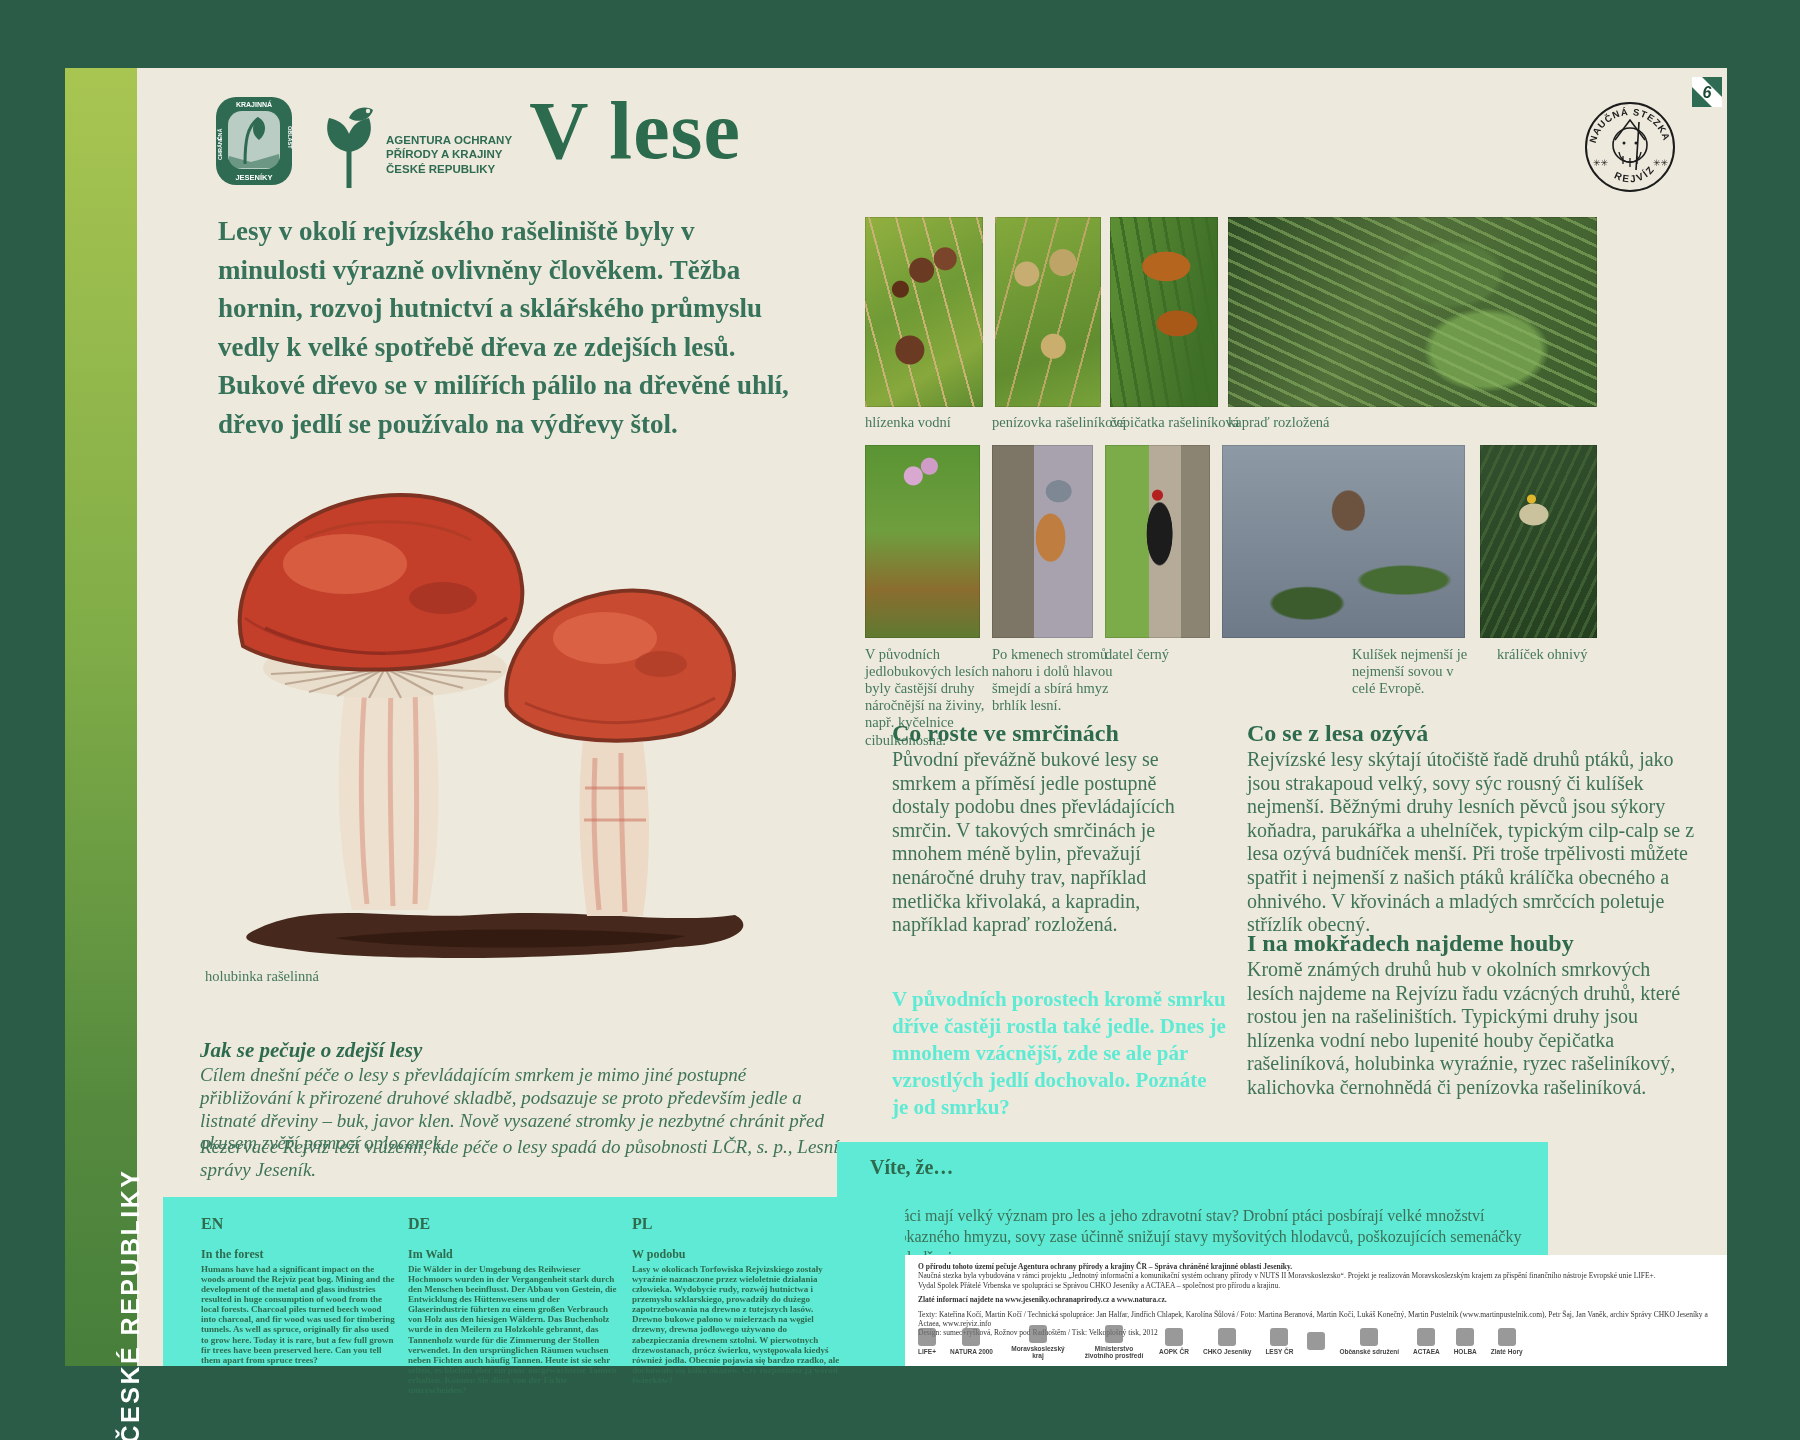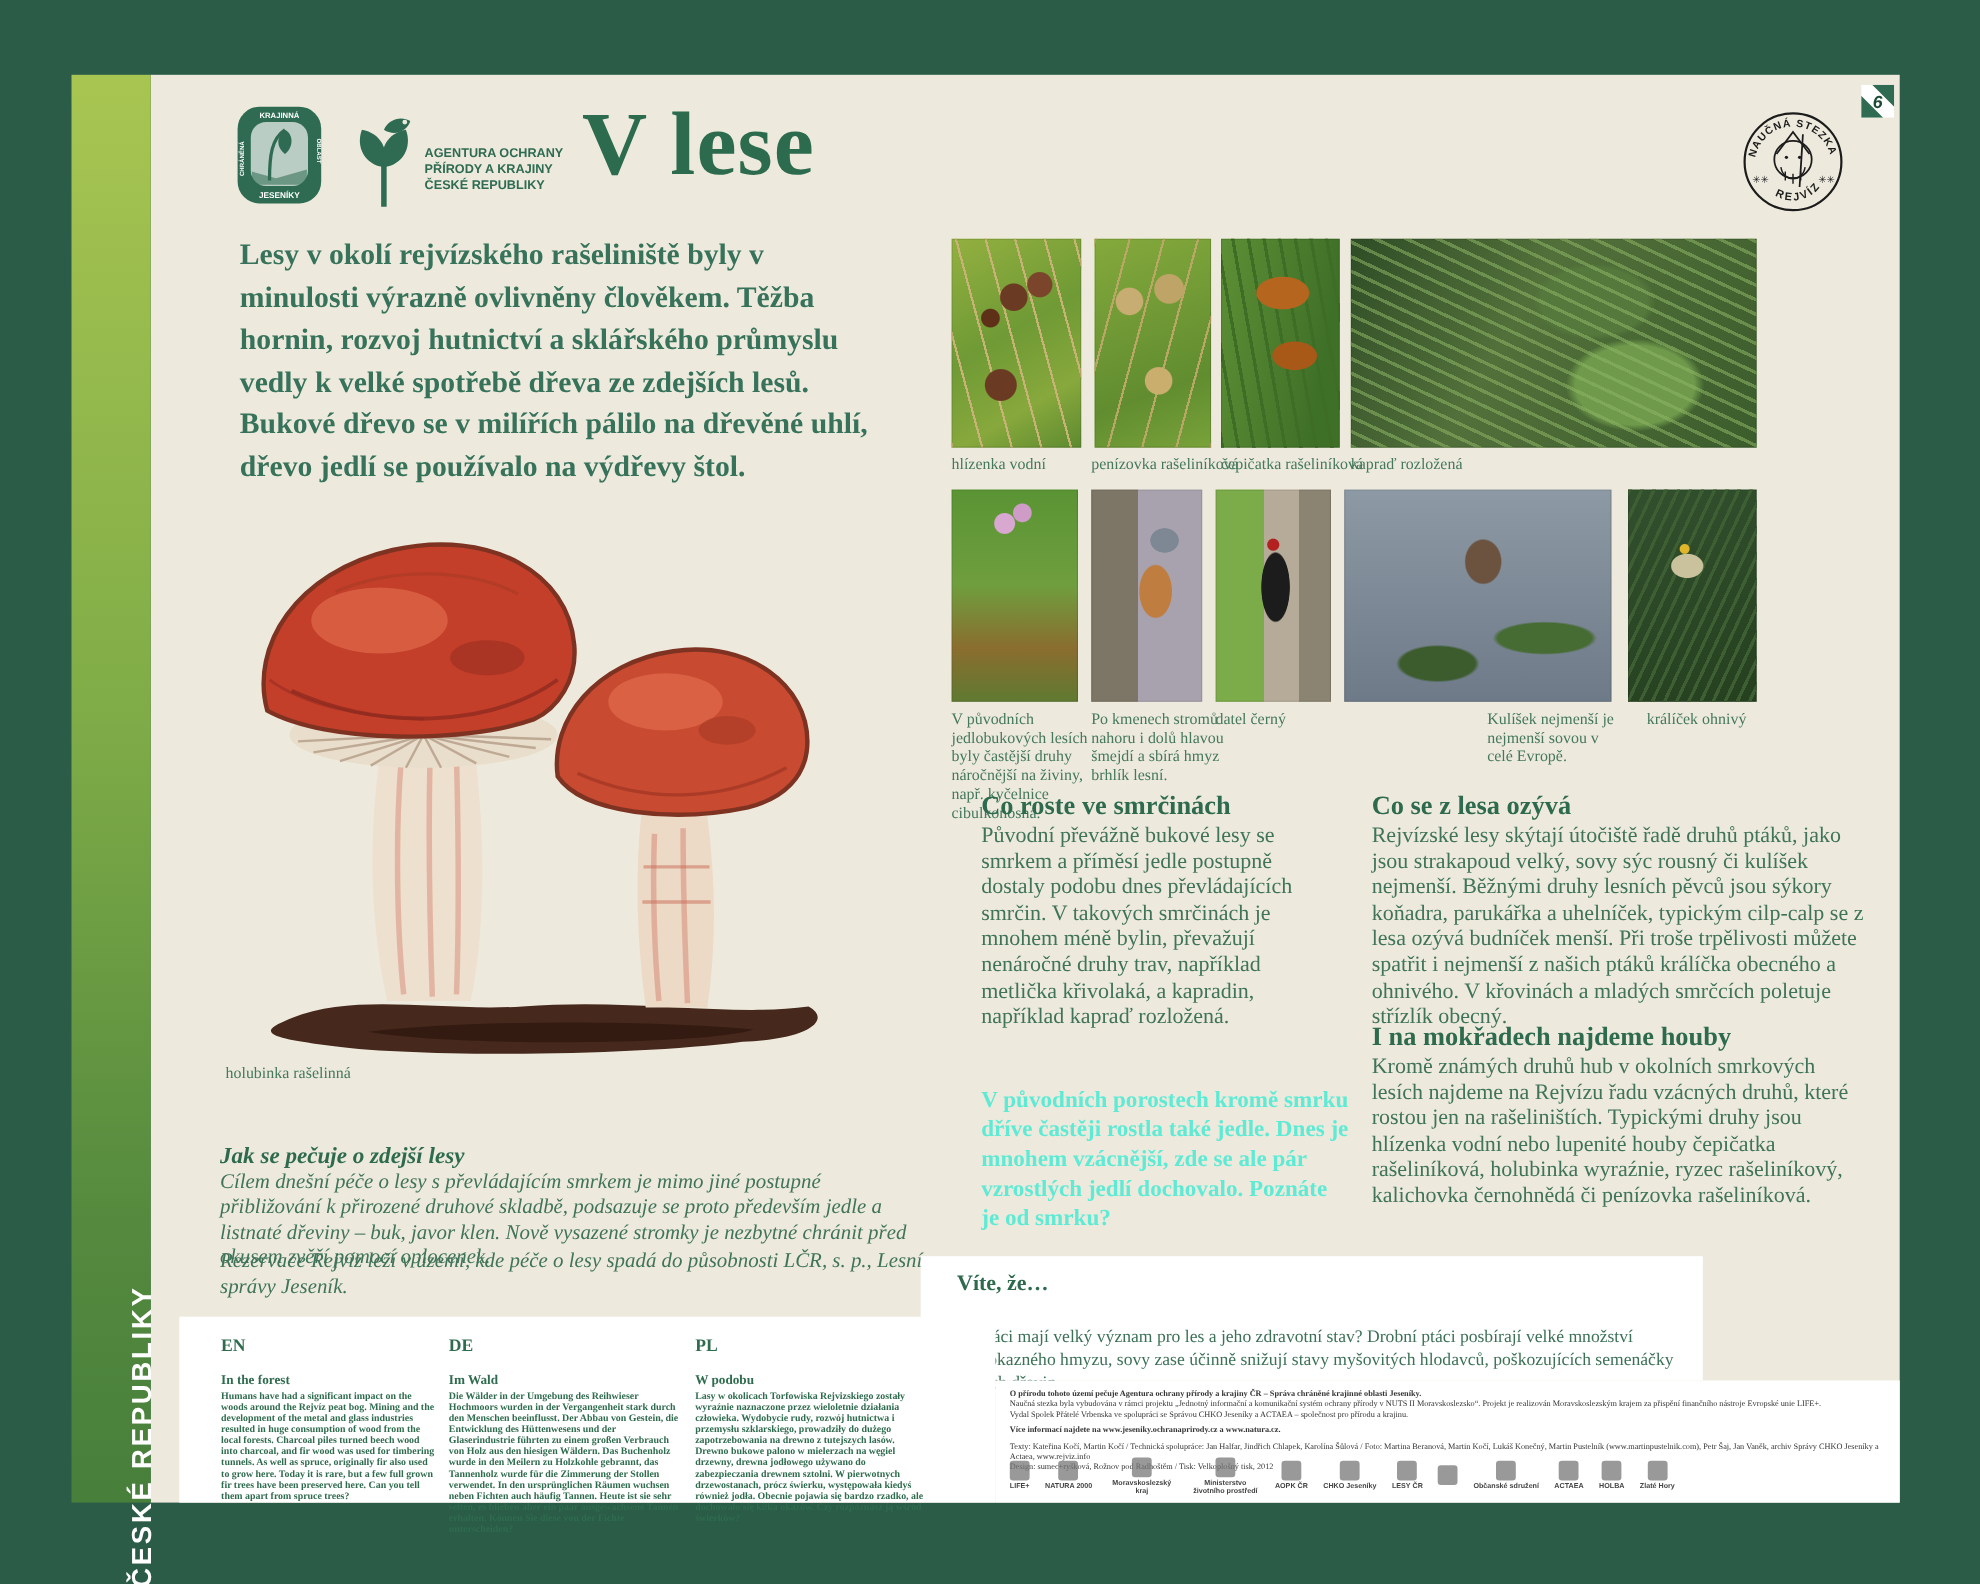--- a/index.html
+++ b/index.html
@@ -84,21 +84,21 @@
     radial-gradient(ellipse 16px 12px at 46% 36%,#cac29c 0 88%,transparent 95%),
     repeating-linear-gradient(115deg,#3e5e33 0 3px,transparent 3px 10px),
     linear-gradient(160deg,#33502e,#24401f)}
   
   .h2{font-size:24px;font-weight:bold;color:#2e6a4e;}
   .body{font-size:20px;color:#40745a;line-height:1.18;}
   .jedle{font-size:21px;font-weight:bold;color:#5eead4;line-height:1.28;}
   .pece-h{font-size:21px;font-weight:bold;font-style:italic;color:#2e6a4e;}
   .pece-b{font-size:19px;font-style:italic;color:#40745a;line-height:1.2;}
   
-  .tanbox{background:#ffffff;}
+  .tanbox{background:#5eead4;}
   .vite-title{font-size:20px;font-weight:bold;color:#2e6a4e;}
   .vite-item{font-size:16px;color:#3c7157;line-height:1.3;}
   .tr-code{font-size:16px;font-weight:bold;color:#2f6b4e;font-family:"Liberation Serif",serif;}
   .tr-head{font-size:12px;font-weight:bold;color:#2f6b4e;margin-top:14px;}
   .tr-body{font-size:9px;font-weight:bold;color:#2f6b4e;line-height:1.12;margin-top:2px;}
   .whitebox{background:#ffffff;}
   .cr{font-size:7.5px;color:#333;line-height:1.25;font-family:"Liberation Serif",serif;}
   .cr-block{position:absolute;left:918px;top:1262px;width:800px;}
   .logo-row{position:absolute;left:918px;top:1322px;width:800px;height:40px;
     display:flex;align-items:center;gap:14px;}
@@ -267,21 +267,21 @@
     <div class="tr-head">W podobu</div>
     <div class="tr-body">Lasy w okolicach Torfowiska Rejvizskiego zostały wyraźnie naznaczone przez wieloletnie działania człowieka. Wydobycie rudy, rozwój hutnictwa i przemysłu szklarskiego, prowadziły do dużego zapotrzebowania na drewno z tutejszych lasów. Drewno bukowe palono w mielerzach na węgiel drzewny, drewna jodłowego używano do zabezpieczania drewnem sztolni. W pierwotnych drzewostanach, prócz świerku, występowała kiedyś również jodła. Obecnie pojawia się bardzo rzadko, ale dochowało się kilka okazów. Czy rozpoznasz ją wśród świerków?</div>
   </div>
 </div>
 
 <div class="abs whitebox" style="left:905px;top:1255px;width:822px;height:111px;"></div>
 <div class="cr-block">
   <div class="cr" style="font-weight:bold;">O přírodu tohoto území pečuje Agentura ochrany přírody a krajiny ČR – Správa chráněné krajinné oblasti Jeseníky.</div>
   <div class="cr">Naučná stezka byla vybudována v rámci projektu „Jednotný informační a komunikační systém ochrany přírody v NUTS II Moravskoslezsko“. Projekt je realizován Moravskoslezským krajem za přispění finančního nástroje Evropské unie LIFE+.</div>
   <div class="cr">Vydal Spolek Přátelé Vrbenska ve spolupráci se Správou CHKO Jeseníky a ACTAEA – společnost pro přírodu a krajinu.</div>
-  <div class="cr" style="font-weight:bold;margin-top:5px;">Více informací najdete na www.jeseniky.ochranaprirody.cz a www.natura.cz.</div>
+  <div class="cr" style="font-weight:bold;margin-top:5px;">Zlaté informací najdete na www.jeseniky.ochranaprirody.cz a www.natura.cz.</div>
   <div class="cr" style="margin-top:5px;">Texty: Kateřina Kočí, Martin Kočí / Technická spolupráce: Jan Halfar, Jindřich Chlapek, Karolína Šůlová / Foto: Martina Beranová, Martin Kočí, Lukáš Konečný, Martin Pustelník (www.martinpustelnik.com), Petr Šaj, Jan Vaněk, archiv Správy CHKO Jeseníky a Actaea, www.rejviz.info</div>
   <div class="cr">Design: sumec+ryšková, Rožnov pod Radhoštěm / Tisk: Velkoplošný tisk, 2012</div>
 </div>
 <div class="logo-row">
     <div class="plogo">
       <div class="glyph"></div>
       <div>LIFE+</div>
     </div>
     <div class="plogo">
       <div class="glyph"></div>

